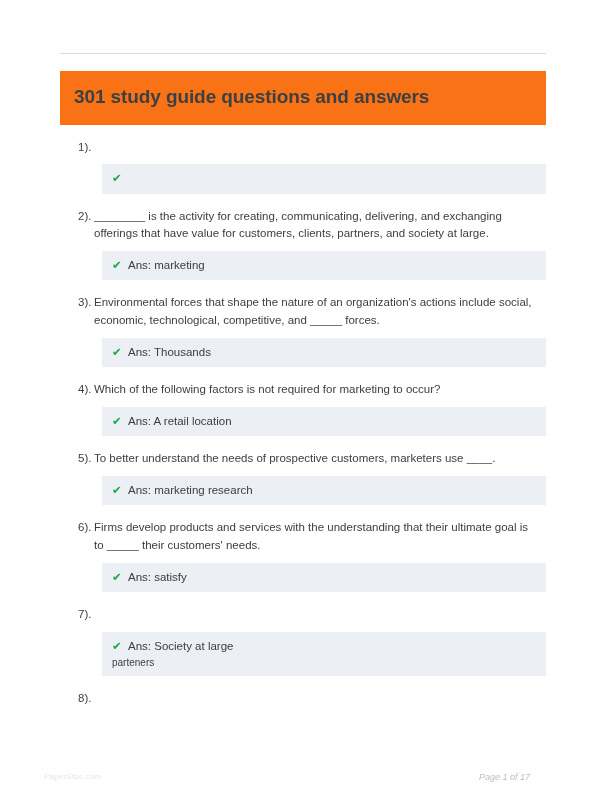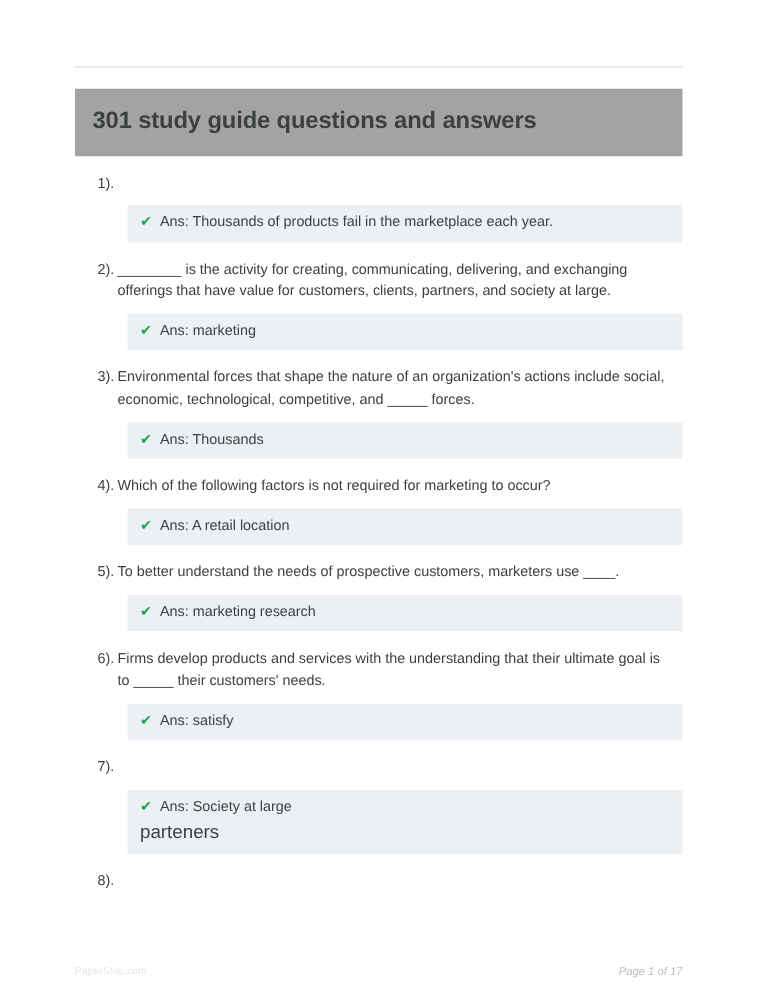--- a/index.html
+++ b/index.html
@@ -30,21 +30,21 @@
     width: 486px;
     height: 1px;
     background: #d9dce0;
   }
   .title-band {
     position: absolute;
     left: 60px;
     top: 71px;
     width: 486px;
     height: 54px;
-    background: #a3a3a3;
+    background: #f97316;
   }
   .title-band .title {
     position: absolute;
     left: 14px;
     top: 15px;
     font-size: 19px;
     font-weight: bold;
     color: #3c4043;
     letter-spacing: -0.1px;
   }
@@ -93,28 +93,28 @@
     color: #3c4043;
   }
   .check {
     flex: 0 0 14px;
     color: #17a74a;
     font-size: 11.5px;
     line-height: 1.5;
     margin-right: 2px;
   }
   .ans-extra {
-    font-size: 15px;
+    font-size: 10px;
     line-height: 1.5;
     color: #3c4043;
     padding-left: 0px;
   }
   .footer {
     position: absolute;
-    left: 60px;
+    left: 44px;
     top: 772px;
     width: 486px;
     height: 14px;
   }
   .footer .brand {
     position: absolute;
     left: 0;
     top: 0;
     font-size: 8px;
     color: #e3e5e8;
@@ -141,21 +141,20 @@
   </div>
 
   <div class="content" id="qa-list">
       <div class="qa-item">
         <div class="q-row">
           <div class="q-num">1).</div>
         </div>
         <div class="ans-box">
           <div class="ans-line">
             <span class="check">✔</span>
-            <span>Ans: Thousands of products fail in the marketplace each year.</span>
           </div>
         </div>
       </div>
       <div class="qa-item">
         <div class="q-row">
           <div class="q-num">2).</div>
           <div class="q-text">________ is the activity for creating, communicating, delivering, and exchanging offerings that have value for customers, clients, partners, and society at large.</div>
         </div>
         <div class="ans-box">
           <div class="ans-line">

